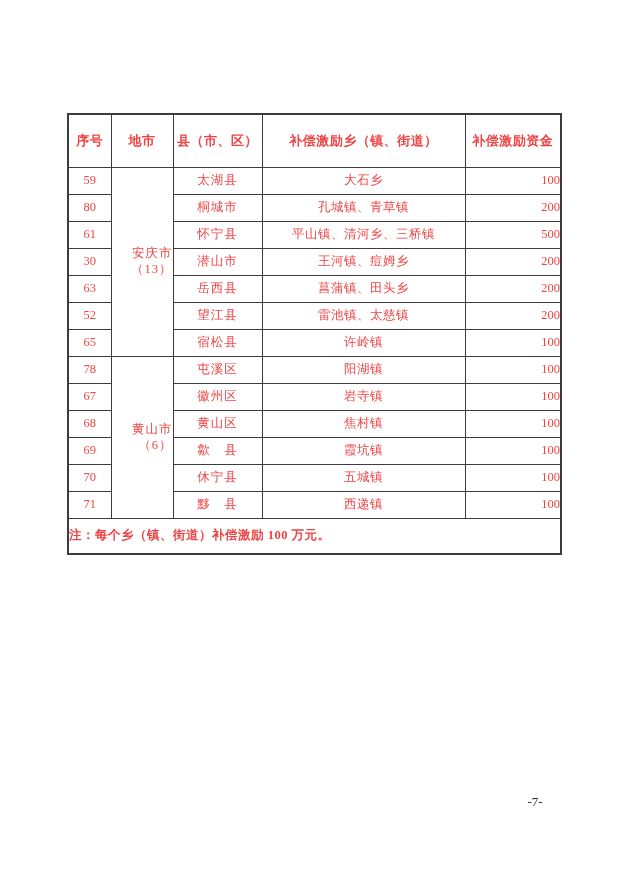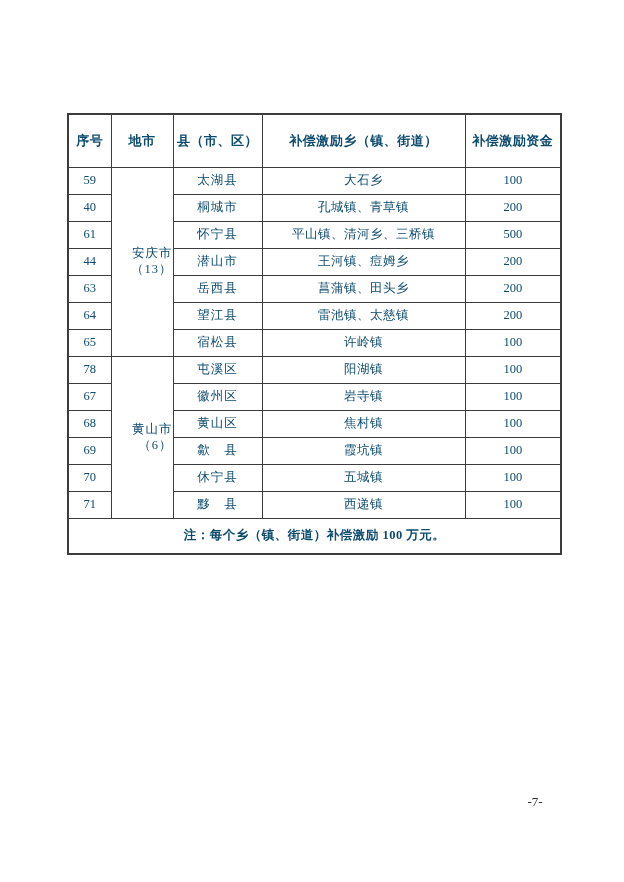--- a/index.html
+++ b/index.html
@@ -24,21 +24,21 @@
     border-collapse: collapse;
     table-layout: fixed;
     border: 2px solid #3c3c3c;
   }
   table.main-table th,
   table.main-table td {
     border: 1px solid #3c3c3c;
     padding: 0;
     font-size: 12.5px;
     line-height: 1.25;
-    color: #0c4a6e;
+    color: #ef4444;
     overflow: hidden;
   }
   table.main-table thead th {
     height: 52px;
     font-weight: bold;
     font-size: 13px;
     text-align: center;
     vertical-align: middle;
     letter-spacing: 0.5px;
   }
@@ -60,27 +60,27 @@
     vertical-align: middle;
     letter-spacing: 1px;
   }
   td.c-towns {
     text-align: center;
     vertical-align: middle;
     padding-left: 8px;
     letter-spacing: 0.5px;
   }
   td.c-amount {
-    text-align: center;
+    text-align: right;
     vertical-align: middle;
   }
   td.c-note {
     height: 34px;
     font-weight: bold;
-    text-align: center;
+    text-align: left;
     vertical-align: middle;
     padding-left: 10px;
     font-size: 12.5px;
     letter-spacing: 0.5px;
   }
   .page-number {
     position: absolute;
     left: 505px;
     top: 794px;
     width: 60px;
@@ -115,45 +115,45 @@
     <tbody>
         <tr>
           <td class="c-num">59</td>
           <td class="c-city" rowspan="7">安庆市
 （13）</td>
           <td class="c-county">太湖县</td>
           <td class="c-towns">大石乡</td>
           <td class="c-amount">100</td>
         </tr>
         <tr>
-          <td class="c-num">40</td>
+          <td class="c-num">80</td>
           <td class="c-county">桐城市</td>
           <td class="c-towns">孔城镇、青草镇</td>
           <td class="c-amount">200</td>
         </tr>
         <tr>
           <td class="c-num">61</td>
           <td class="c-county">怀宁县</td>
           <td class="c-towns">平山镇、清河乡、三桥镇</td>
           <td class="c-amount">500</td>
         </tr>
         <tr>
-          <td class="c-num">44</td>
+          <td class="c-num">30</td>
           <td class="c-county">潜山市</td>
           <td class="c-towns">王河镇、痘姆乡</td>
           <td class="c-amount">200</td>
         </tr>
         <tr>
           <td class="c-num">63</td>
           <td class="c-county">岳西县</td>
           <td class="c-towns">菖蒲镇、田头乡</td>
           <td class="c-amount">200</td>
         </tr>
         <tr>
-          <td class="c-num">64</td>
+          <td class="c-num">52</td>
           <td class="c-county">望江县</td>
           <td class="c-towns">雷池镇、太慈镇</td>
           <td class="c-amount">200</td>
         </tr>
         <tr>
           <td class="c-num">65</td>
           <td class="c-county">宿松县</td>
           <td class="c-towns">许岭镇</td>
           <td class="c-amount">100</td>
         </tr>

